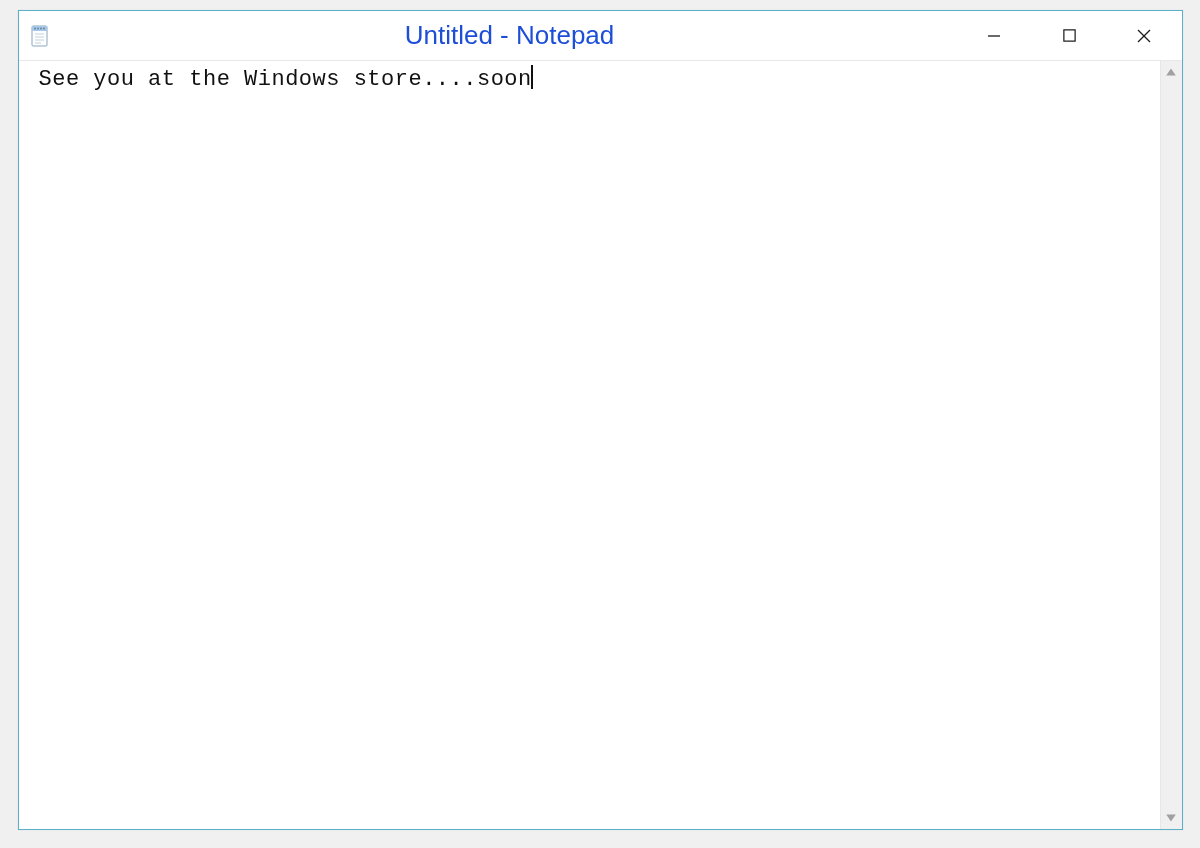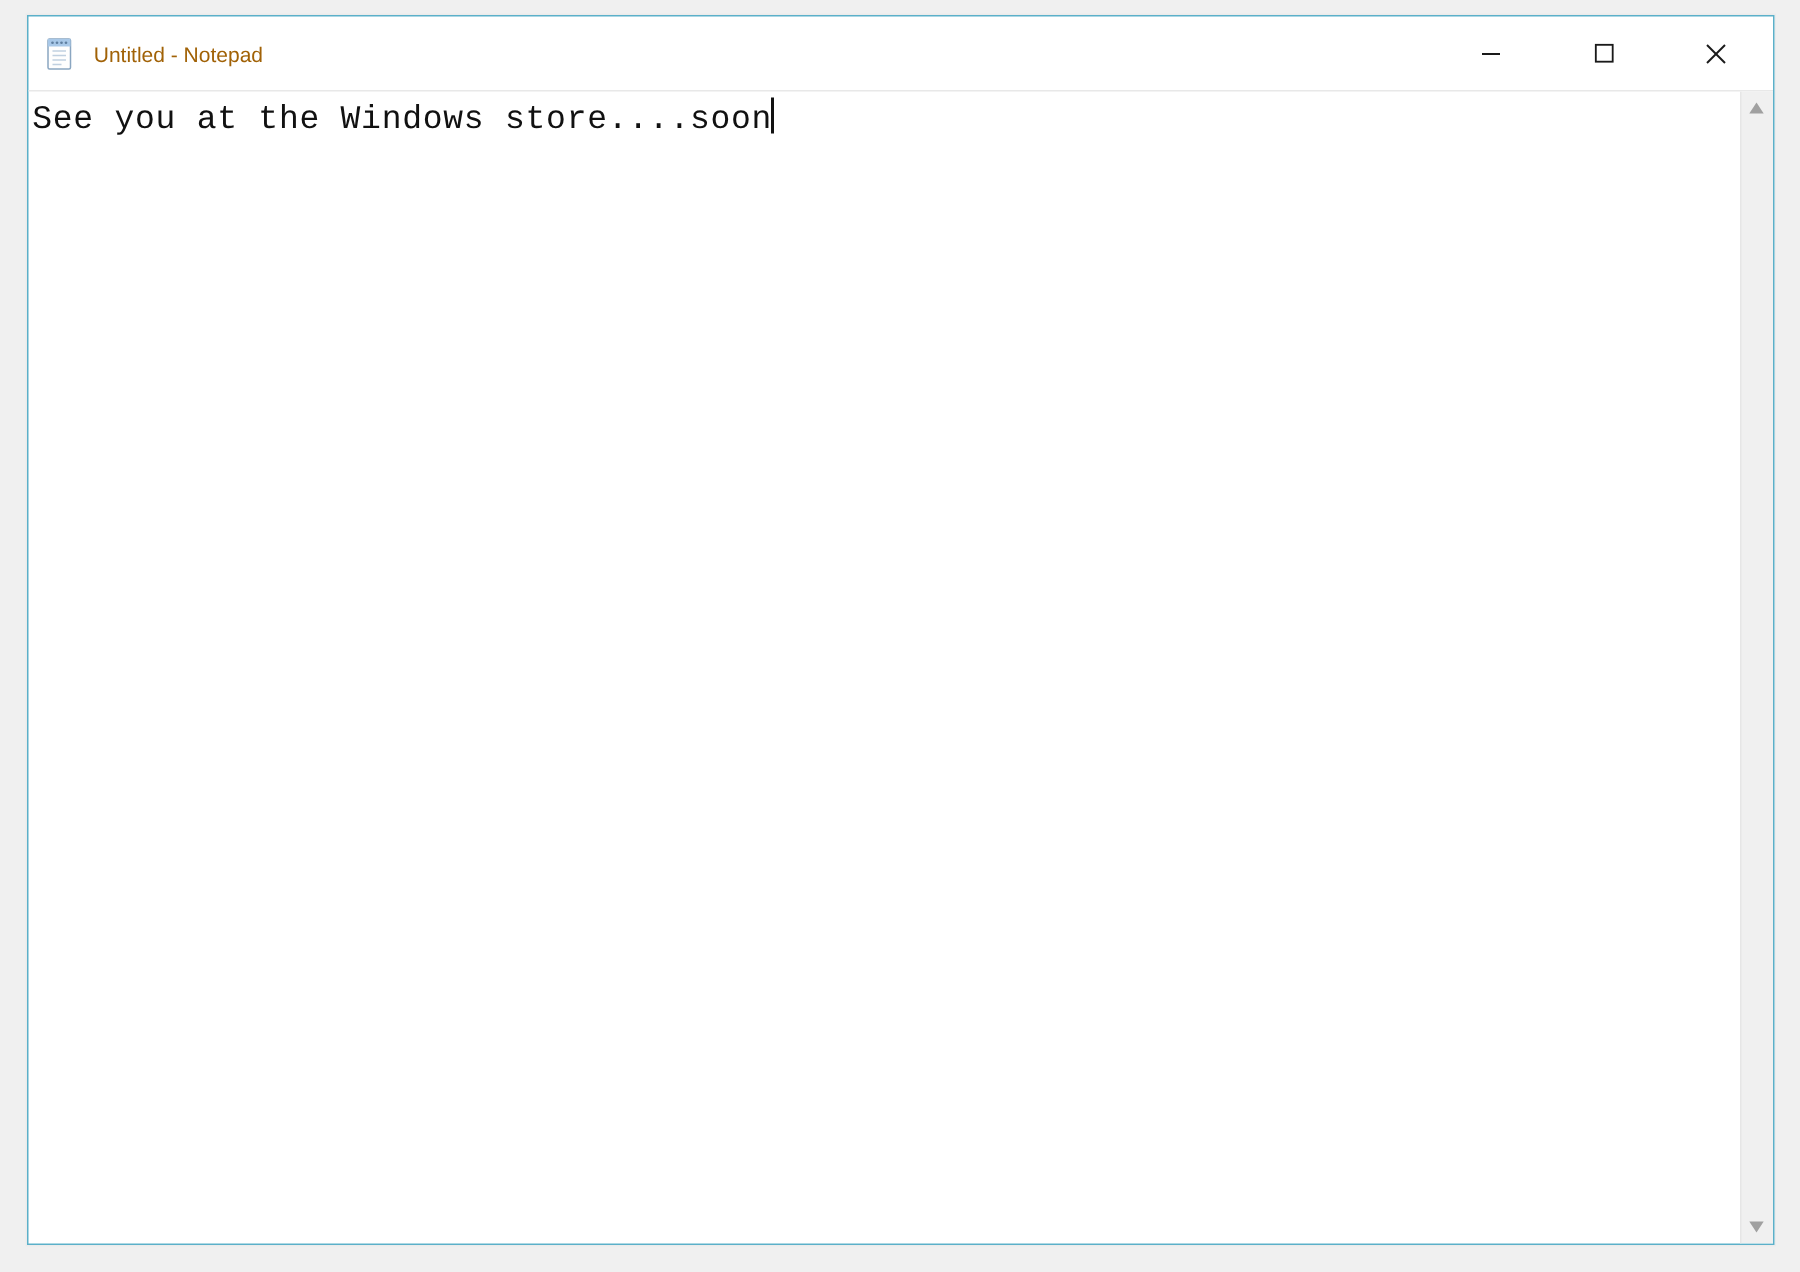--- a/index.html
+++ b/index.html
@@ -33,23 +33,24 @@
       padding-left: 10px;
       border-bottom: 1px solid #e8e8e8;
     }
     .app-icon {
       width: 24px;
       height: 24px;
       margin-right: 10px;
       flex-shrink: 0;
     }
     .title-text {
-      font-size: 14px;
-      color: #a16207;
+      font-size: 26px;
+      color: #1d4ed8;
       flex: 1;
+      text-align: center;
     }
     .window-controls {
       display: flex;
       align-items: center;
       height: 100%;
     }
     .win-ctrl {
       width: 75px;
       height: 100%;
       display: flex;
@@ -75,21 +76,21 @@
       cursor: pointer;
     }
     .editor-wrap {
       flex: 1;
       display: flex;
       position: relative;
       overflow: hidden;
     }
     .editor {
       flex: 1;
-      padding: 6px 3px;
+      padding: 6px 20px;
       font-family: Consolas, "Courier New", monospace;
       font-size: 22px;
       color: #111;
       white-space: pre-wrap;
       word-break: break-word;
       letter-spacing: 0.5px;
       outline: none;
       position: relative;
     }
     .caret {

